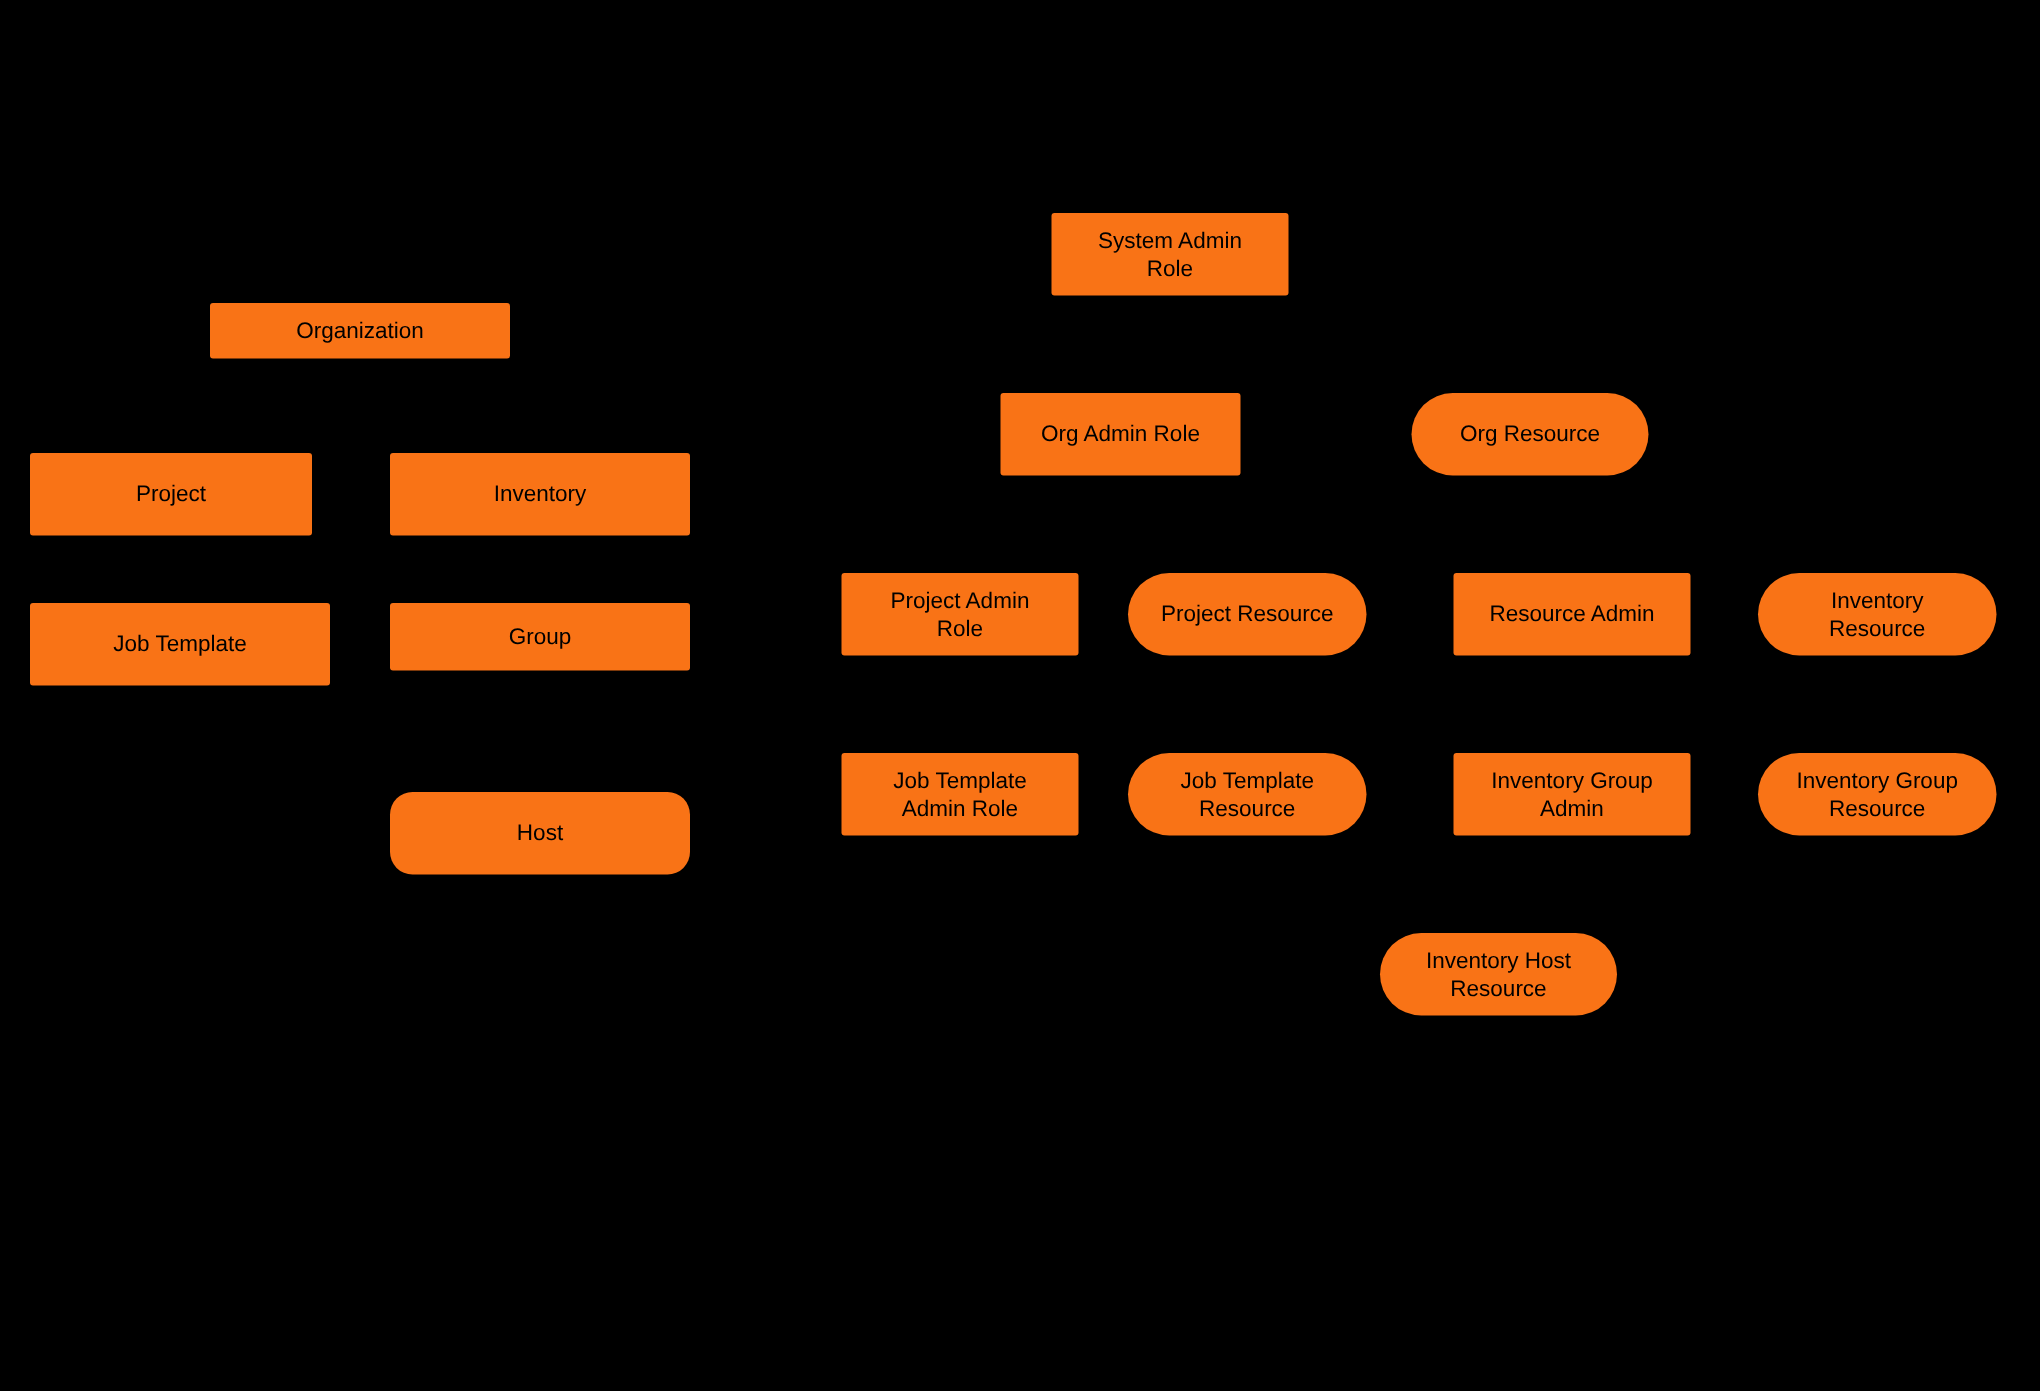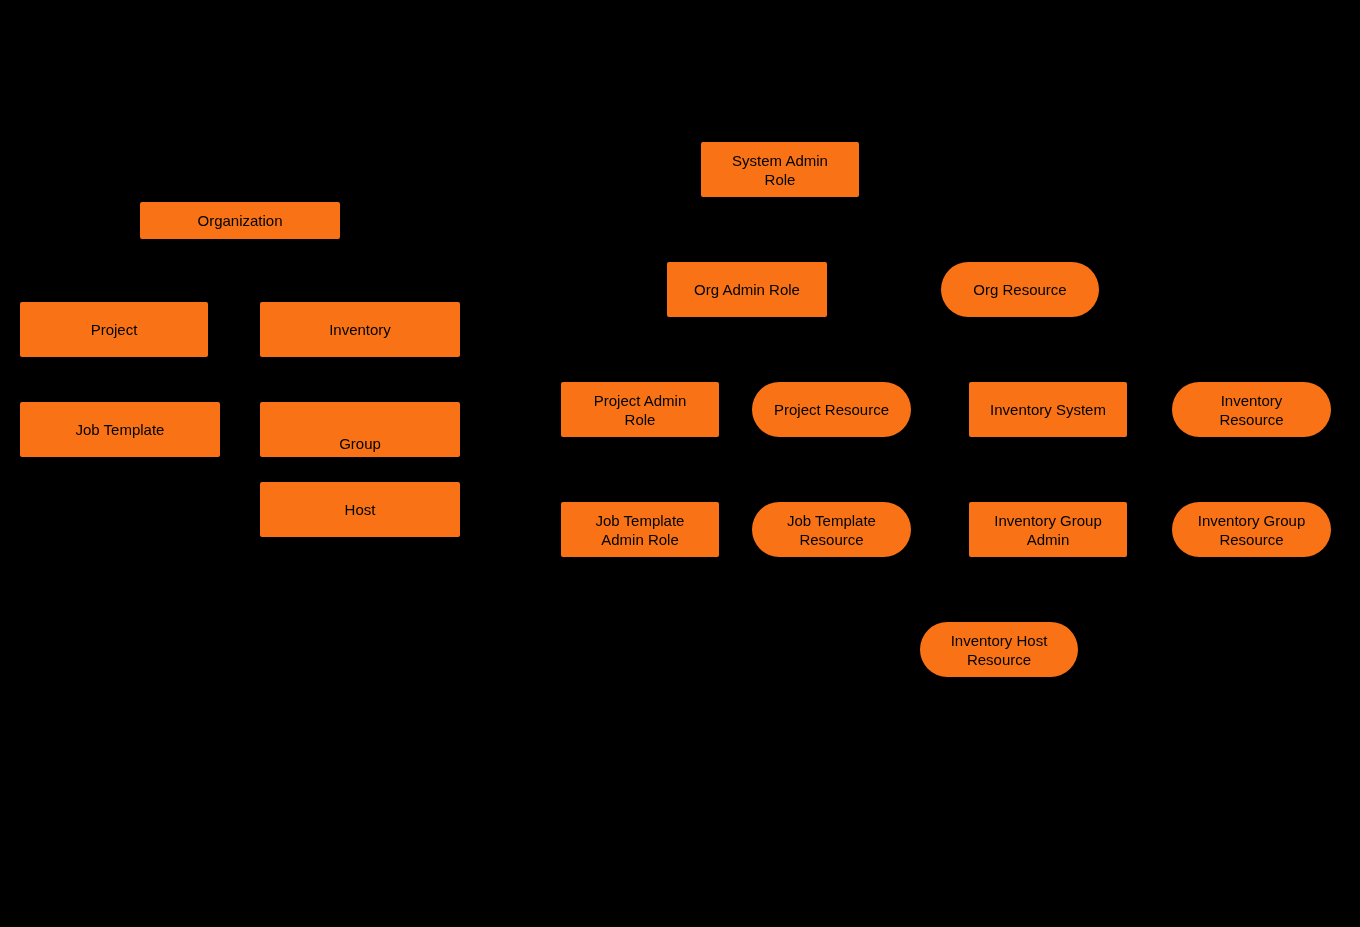--- a/index.html
+++ b/index.html
@@ -40,30 +40,30 @@
   }
 </style>
 </head>
 <body>
 
 <div id="canvas">
     <div class="node rect" style="left: 140px; top: 202px; width: 200px; height: 37px;"><span>Organization</span></div>
     <div class="node rect" style="left: 20px; top: 302px; width: 188px; height: 55px;"><span>Project</span></div>
     <div class="node rect" style="left: 260px; top: 302px; width: 200px; height: 55px;"><span>Inventory</span></div>
     <div class="node rect" style="left: 20px; top: 402px; width: 200px; height: 55px;"><span>Job Template</span></div>
-    <div class="node rect" style="left: 260px; top: 402px; width: 200px; height: 55px; align-items: flex-end;"><span>Group</span></div>
-    <div class="node rect" style="left: 260px; top: 482px; width: 200px; height: 55px;"><span>Host</span></div>
+    <div class="node rect" style="left: 260px; top: 402px; width: 200px; height: 45px;"><span>Group</span></div>
+    <div class="node rect" style="left: 260px; top: 528px; width: 200px; height: 55px; border-radius: 15px;"><span>Host</span></div>
     <div class="node rect" style="left: 701px; top: 142px; width: 158px; height: 55px;"><span>System Admin
 Role</span></div>
     <div class="node rect" style="left: 667px; top: 262px; width: 160px; height: 55px;"><span>Org Admin Role</span></div>
     <div class="node pill" style="left: 941px; top: 262px; width: 158px; height: 55px;"><span>Org Resource</span></div>
     <div class="node rect" style="left: 561px; top: 382px; width: 158px; height: 55px;"><span>Project Admin
 Role</span></div>
     <div class="node pill" style="left: 752px; top: 382px; width: 159px; height: 55px;"><span>Project Resource</span></div>
-    <div class="node rect" style="left: 969px; top: 382px; width: 158px; height: 55px;"><span>Inventory System</span></div>
+    <div class="node rect" style="left: 969px; top: 382px; width: 158px; height: 55px;"><span>Resource Admin</span></div>
     <div class="node pill" style="left: 1172px; top: 382px; width: 159px; height: 55px;"><span>Inventory
 Resource</span></div>
     <div class="node rect" style="left: 561px; top: 502px; width: 158px; height: 55px;"><span>Job Template
 Admin Role</span></div>
     <div class="node pill" style="left: 752px; top: 502px; width: 159px; height: 55px;"><span>Job Template
 Resource</span></div>
     <div class="node rect" style="left: 969px; top: 502px; width: 158px; height: 55px;"><span>Inventory Group
 Admin</span></div>
     <div class="node pill" style="left: 1172px; top: 502px; width: 159px; height: 55px;"><span>Inventory Group
 Resource</span></div>

